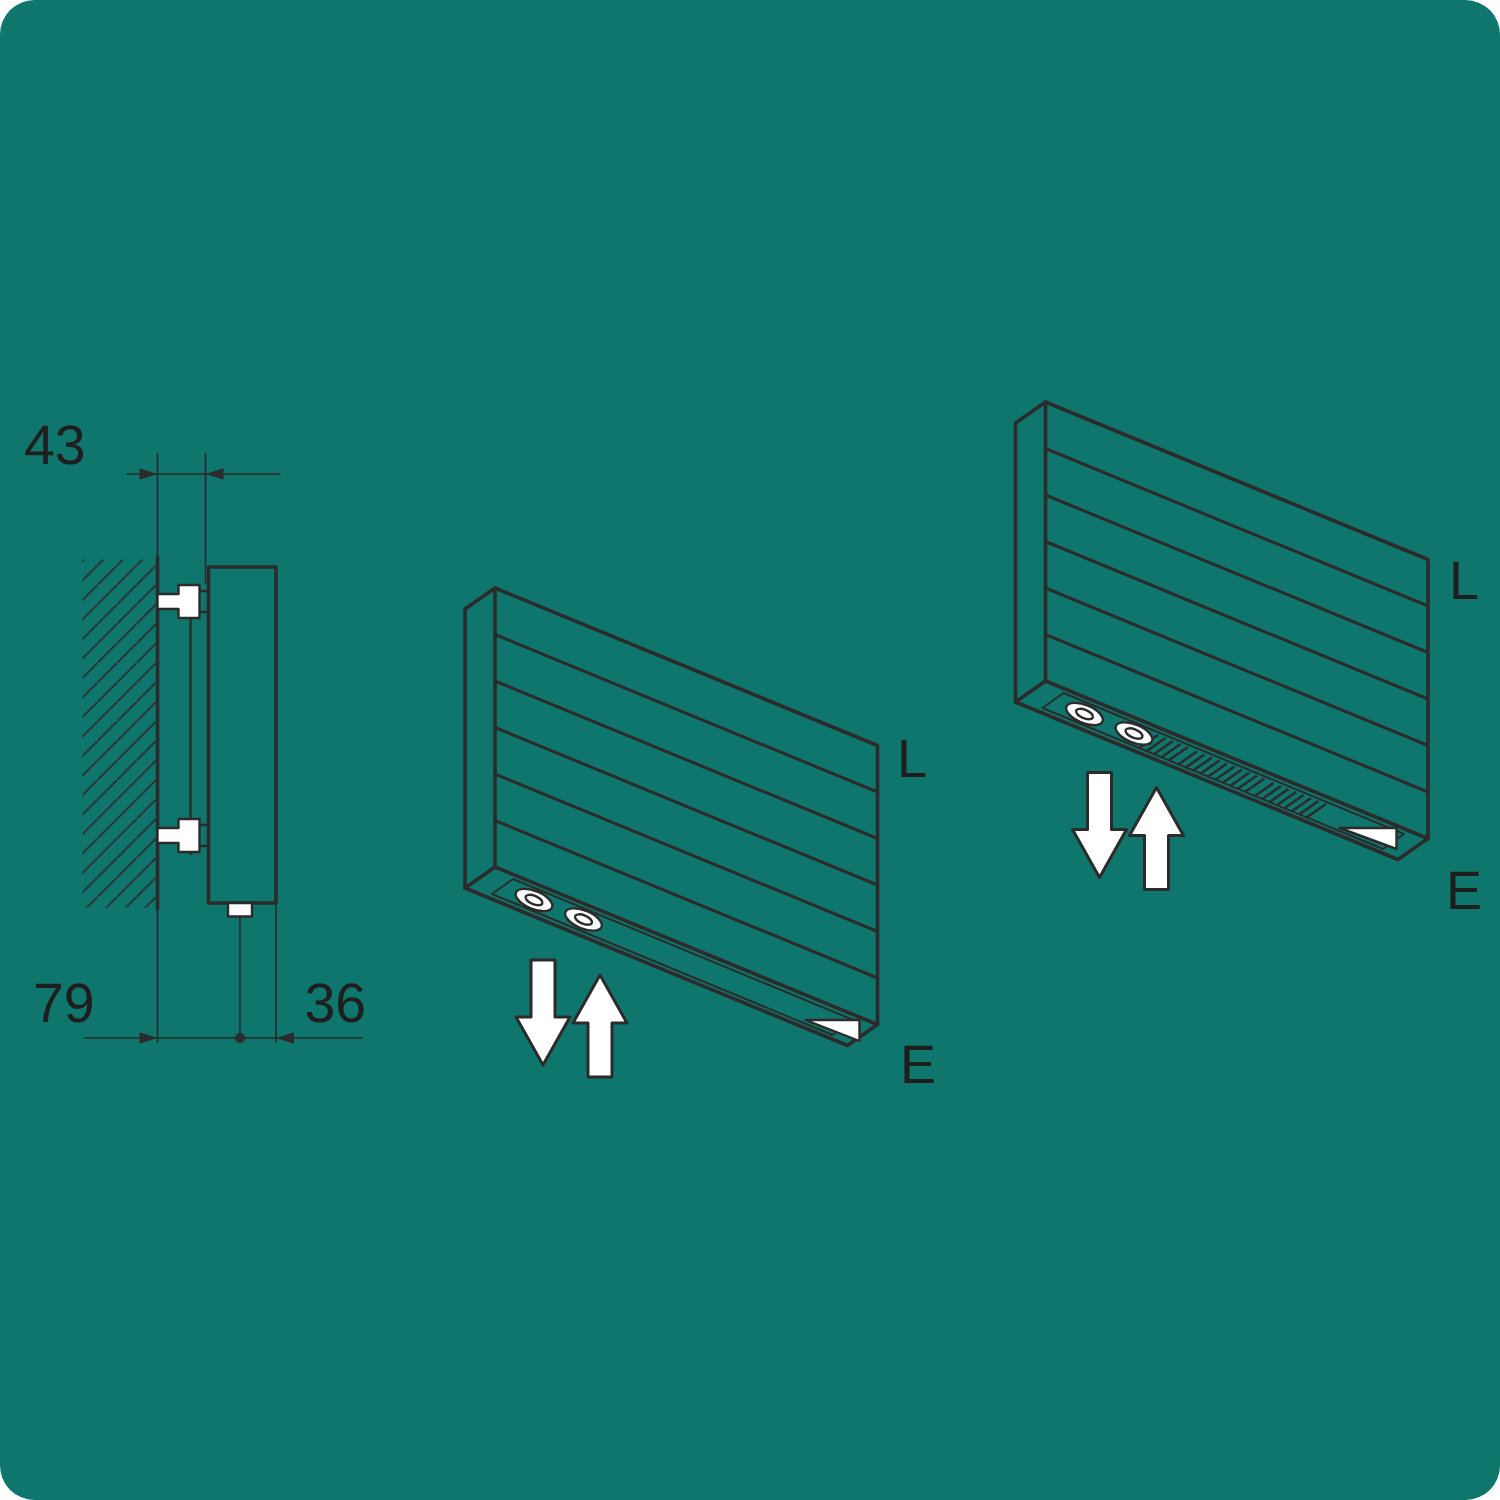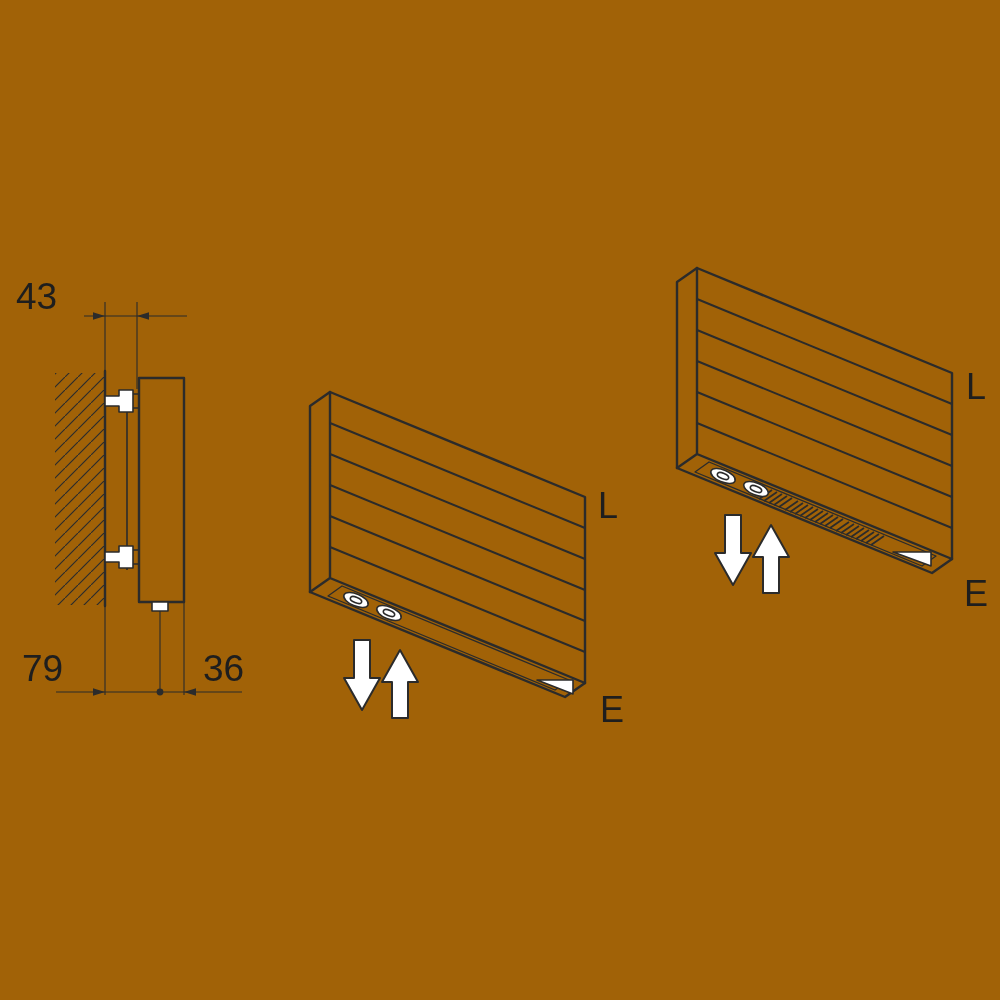--- a/index.html
+++ b/index.html
@@ -1,17 +1,17 @@
 <!DOCTYPE html>
 <html><head>
 <meta charset="utf-8">
 <style>
   html,body{margin:0;padding:0;background:#ffffff;}
-  .canvas{position:relative;width:1000px;height:1000px;background:#a16207;overflow:hidden;
-          font-family:"Liberation Sans",sans-serif;}
+  .canvas{position:relative;width:1000px;height:1000px;background:#0f766e;overflow:hidden;
+          font-family:"Liberation Sans",sans-serif;border-radius:23px;}
   svg{position:absolute;left:0;top:0;}
   .ln   {stroke:#2b2b2b;stroke-width:2.4;fill:none;stroke-linejoin:round;stroke-linecap:round;}
   .ln2  {stroke:#2b2b2b;stroke-width:2;fill:none;stroke-linejoin:round;stroke-linecap:round;}
   .det  {stroke:#2b2b2b;stroke-width:1.6;fill:#ffffff;stroke-linejoin:round;}
   .detn {stroke:#2b2b2b;stroke-width:1.6;fill:none;stroke-linejoin:round;}
   .thin {stroke:#2b2b2b;stroke-width:1.1;fill:none;}
   .slot {stroke:#2b2b2b;stroke-width:1.3;fill:none;stroke-linejoin:round;}
   .grille{stroke:#2b2b2b;stroke-width:1.8;fill:none;}
   .arrowhead{fill:#2b2b2b;stroke:none;}
   .dot  {fill:#2b2b2b;stroke:none;}

